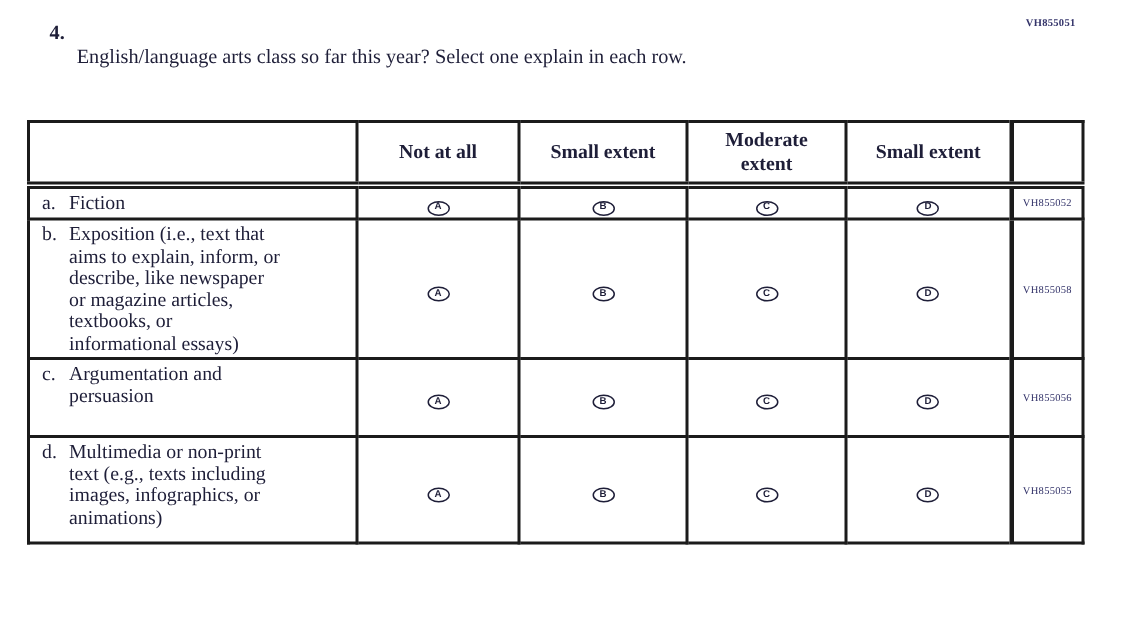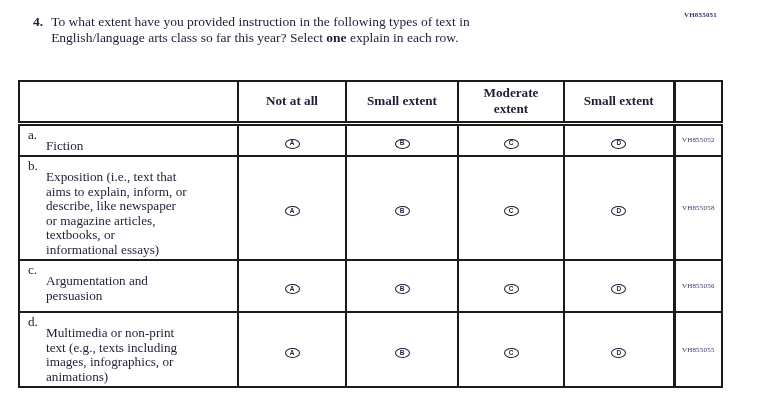--- a/index.html
+++ b/index.html
@@ -7,21 +7,21 @@
     position:relative;width:757px;height:414px;background:#ffffff;
     font-family:"Liberation Serif", serif;color:#1e1e38;overflow:hidden;
   }
   .top-code{
     position:absolute;top:11px;right:40px;
     font-size:7px;letter-spacing:.2px;color:#34346a;font-weight:bold;
   }
   .question{position:absolute;left:33px;top:14px;width:620px;display:flex;}
   .qnum{font-weight:bold;font-size:13.5px;line-height:15.5px;margin-right:8px;}
   .qtext{font-size:13.5px;line-height:15.5px;}
-  .qtext b{font-weight:bold;}
+  .qtext b{font-weight:normal;}
   table.grid{
     position:absolute;left:18px;top:80px;width:703px;
     border-collapse:collapse;table-layout:fixed;
     border:2.5px solid #1b1b1b;
   }
   .grid th,.grid td{border:2px solid #1b1b1b;padding:0;}
   .grid thead th{
     border-bottom:5px double #1b1b1b;
     font-size:13.2px;font-weight:bold;text-align:center;vertical-align:middle;
     white-space:pre-line;line-height:16px;padding:2px 6px;
@@ -29,21 +29,21 @@
   tr.r-head{height:42px;margin-top:36px;}
   tr.r-a{height:23px;}
   tr.r-b{height:87px;}
   tr.r-c{height:52px;}
   tr.r-d{height:71px;padding-left:14px;}
   td.rowlabel{
     vertical-align:top;font-size:13.2px;line-height:14.5px;
     padding:2px 4px 2px 26px;text-indent:-18px;
   }
   .ritem{display:inline-block;width:18px;text-indent:0;vertical-align:top;}
-  .rtext{display:inline-block;text-indent:0;white-space:pre-line;vertical-align:top;margin-top:11px;}
+  .rtext{display:inline-block;text-indent:0;white-space:pre-line;vertical-align:top;}
   td.opt{text-align:center;vertical-align:middle;}
   .bubble{
     display:inline-flex;align-items:center;justify-content:center;
     width:15px;height:10px;border:1.2px solid #1e1e38;border-radius:50%;
     box-sizing:border-box;cursor:pointer;background:#fff;
   }
   .bl{
     font-family:"Liberation Sans", sans-serif;
     font-size:6.5px;font-weight:bold;line-height:1;color:#1e1e38;
   }
@@ -55,21 +55,21 @@
 </style>
 </head>
 <body>
 
 <div class="page">
 
   <div class="top-code">VH855051</div>
 
   <div class="question">
     <span class="qnum">4.</span>
-    <div class="qtext"><span>To what extent have you provided instruction in the following types of text in</span><br><span>English/language arts class so far this year? Select </span><b>one</b><span> explain in each row.</span></div>
+    <div class="qtext"><br><span>English/language arts class so far this year? Select </span><b>one</b><span> explain in each row.</span></div>
   </div>
 
   <table class="grid">
     <colgroup>
       <col style="width:219px">
         <col style="width:108px">
         <col style="width:112px">
       <col style="width:106px">
         <col style="width:110px">
         <col style="width:48px">

